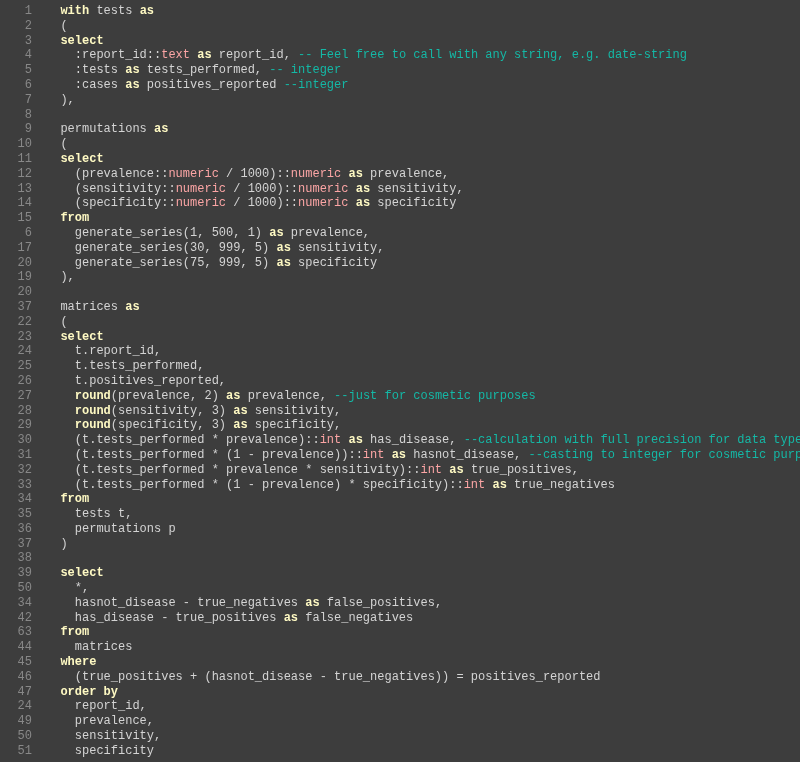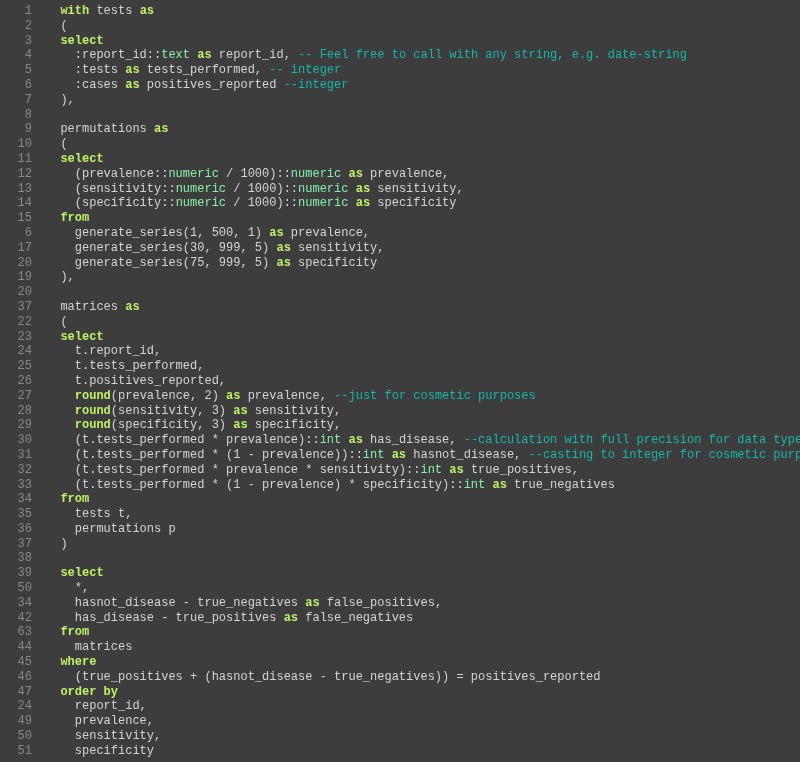--- a/index.html
+++ b/index.html
@@ -33,22 +33,22 @@
     flex: 1;
     padding: 4px 0 4px 4px;
     white-space: pre;
     color: #d4d4d4;
     overflow: hidden;
   }
   .code .line {
     height: 14.8px;
     display: block;
   }
-  .kw   { color: #bef264; font-weight: bold; }
-  .type { color: #86efac; }
+  .kw   { color: #fef9c3; font-weight: bold; }
+  .type { color: #fca5a5; }
   .cmnt { color: #14b8a6; }
   .plain{ color: #d4d4d4; }
 </style>
 </head>
 <body>
 
 <div class="code-container">
   <div class="gutter" id="gutter">
       <div>1</div>
       <div>2</div>

